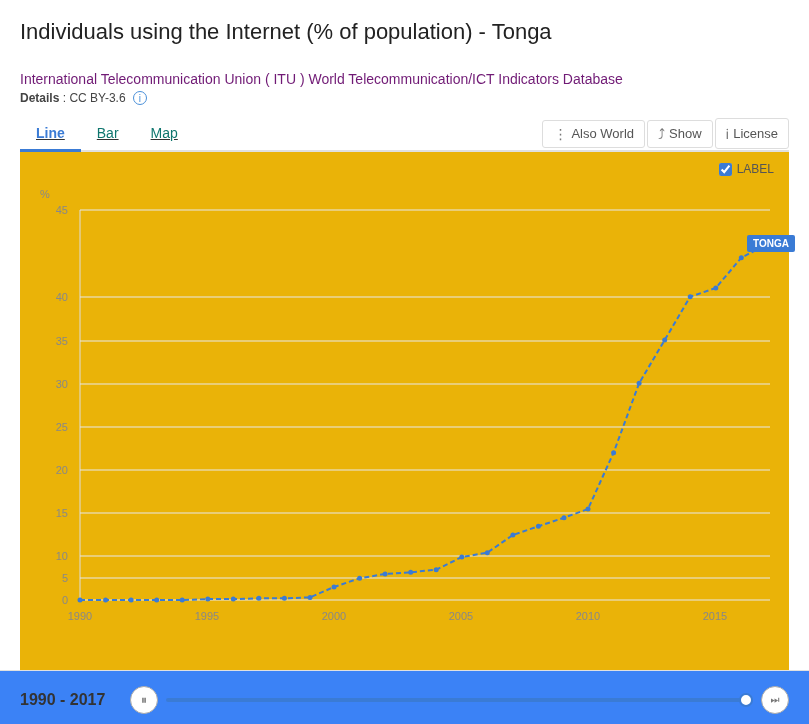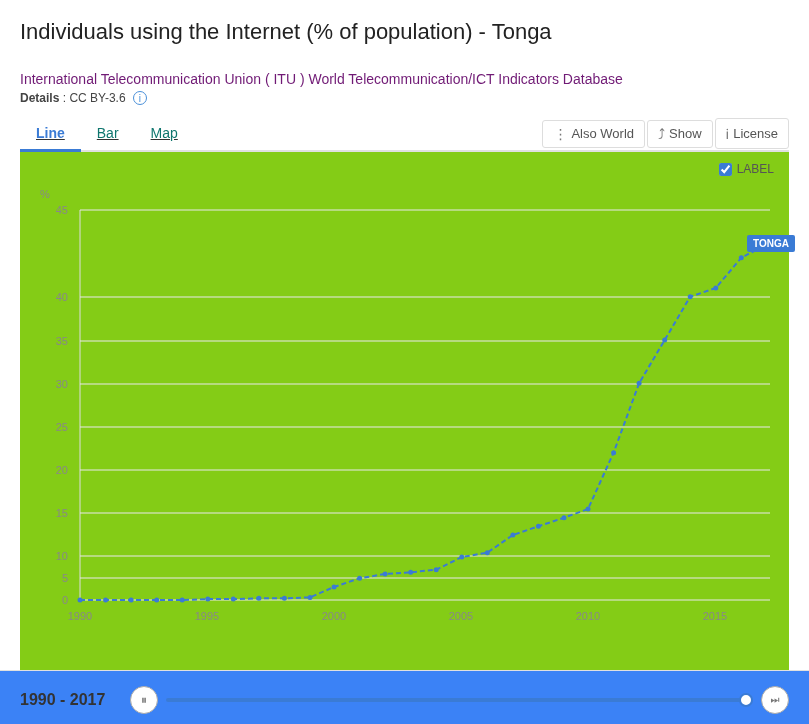--- a/index.html
+++ b/index.html
@@ -15,21 +15,21 @@
 
     .tabs-toolbar { display: flex; align-items: center; border-bottom: 2px solid #e0e0e0; margin-bottom: 0; }
     .tabs { display: flex; align-items: flex-start; flex: 1; text-decoration: underline; }
     .tab { padding: 8px 16px; font-size: 14px; color: #0f766e; cursor: pointer; border-bottom: 3px solid transparent; margin-bottom: -2px; }
     .tab.active { color: #3a7bd5; border-bottom: 3px solid #3a7bd5; font-weight: bold; }
 
     .toolbar-right { display: flex; align-items: center; gap: 2px; }
     .toolbar-btn { display: flex; align-items: center; gap: 4px; padding: 5px 10px; font-size: 13px; color: #555; cursor: pointer; border: 1px solid #ddd; border-radius: 3px; background: #fff; }
     .toolbar-btn .btn-icon { font-size: 14px; color: #777; }
 
-    .chart-area { position: relative; width: 100%; background: #84cc16; padding: 10px 10px 30px 10px; }
+    .chart-area { position: relative; width: 100%; background: #eab308; padding: 10px 10px 30px 10px; }
 
     .chart-label-row { display: flex; justify-content: flex-end; align-items: center; margin-bottom: 4px; padding-right: 5px; }
     .label-checkbox { display: flex; align-items: center; gap: 5px; font-size: 12px; color: #555; }
     .label-checkbox input[type=checkbox] { accent-color: #3a7bd5; width: 13px; height: 13px; }
 
     .bottom-bar { display: flex; align-items: center; background: #3b82f6; border-top: 1px solid #e0e0e0; padding: 14px 20px; height: 58px; }
     .year-range { font-size: 16px; font-weight: bold; color: #333; min-width: 110px; }
     .slider-container { flex: 1; display: flex; align-items: center; gap: 8px; }
     .slider-btn { width: 28px; height: 28px; border-radius: 50%; border: 1.5px solid #aaa; background: #fff; display: flex; align-items: center; justify-content: center; cursor: pointer; font-size: 12px; color: #777; }
     .slider-track { flex: 1; height: 4px; background: #3a7bd5; border-radius: 2px; position: relative; cursor: pointer; }

